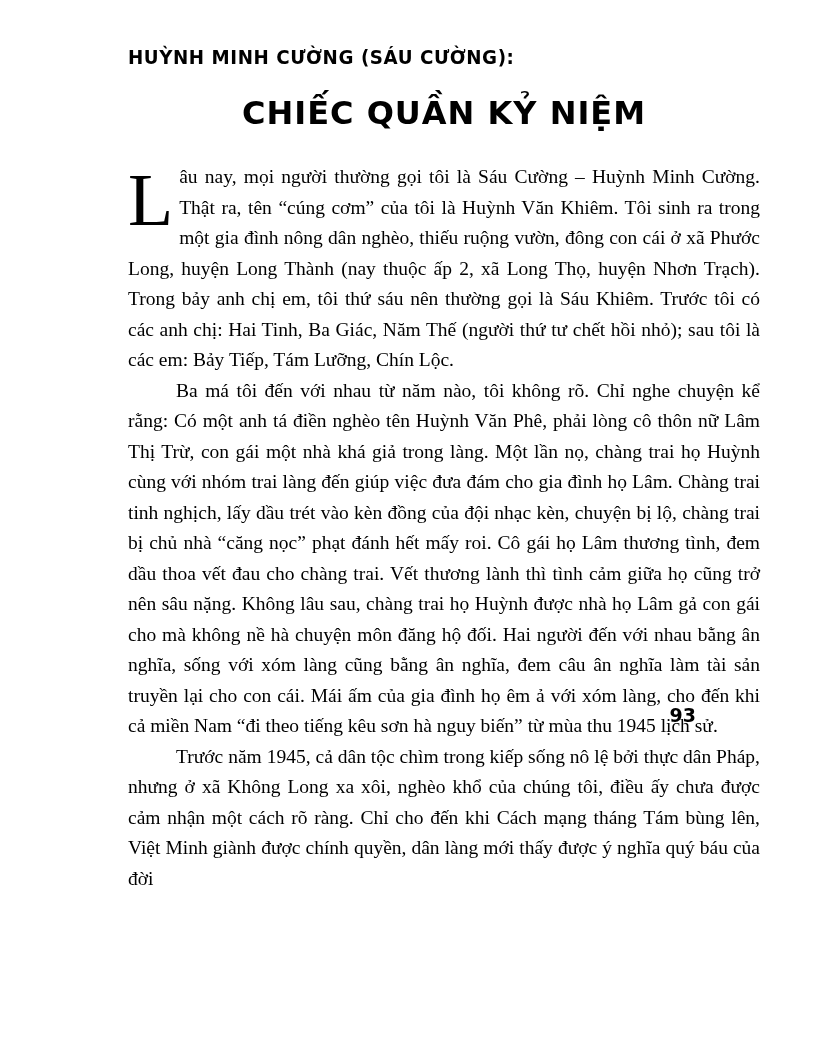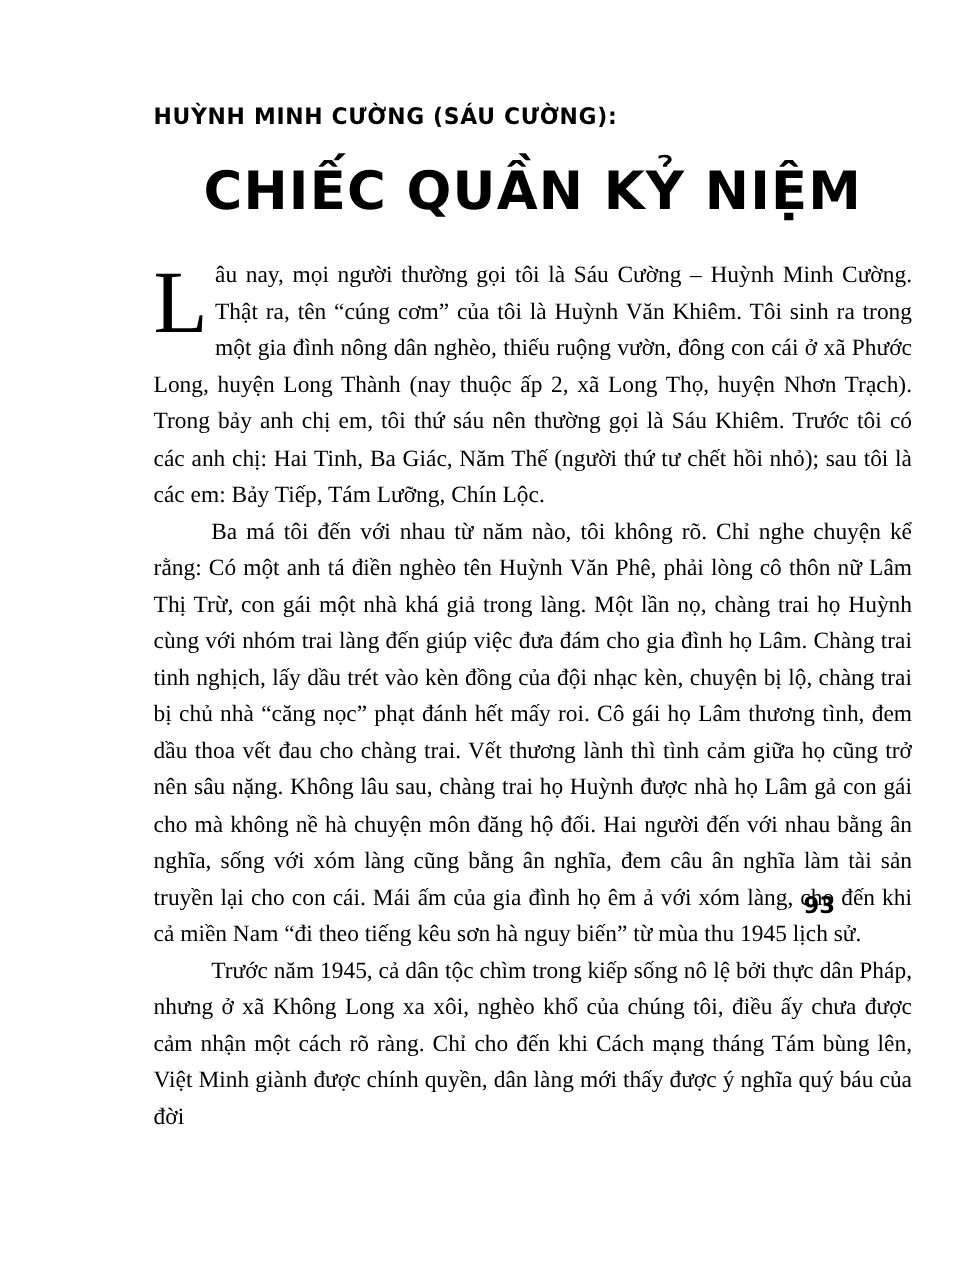--- a/index.html
+++ b/index.html
@@ -16,41 +16,40 @@
     overflow: hidden;
   }
   .page {
     position: absolute;
     left: 0;
     top: 0;
     width: 816px;
     height: 760px;
     box-sizing: border-box;
     padding: 46px 56px 30px 128px;
-    margin-top: 40px;
   }
   .heading-block {
     text-align: center;
     margin-bottom: 30px;
   }
   .author-line {
     font-family: "DejaVu Sans", sans-serif;
     font-weight: bold;
     font-size: 19px;
     letter-spacing: 0.6px;
     text-align: left;
     margin: 0 0 26px 0;
     transform: scaleX(0.96);
     transform-origin: left center;
     white-space: nowrap;
   }
   .title-line {
     font-family: "DejaVu Sans", sans-serif;
     font-weight: bold;
-    font-size: 44px;
+    font-size: 32px;
     letter-spacing: 1px;
     text-align: center;
     margin: 0;
     white-space: nowrap;
   }
   .body-text {
     font-size: 19.5px;
     line-height: 30.5px;
     text-align: justify;
     text-justify: inter-word;

